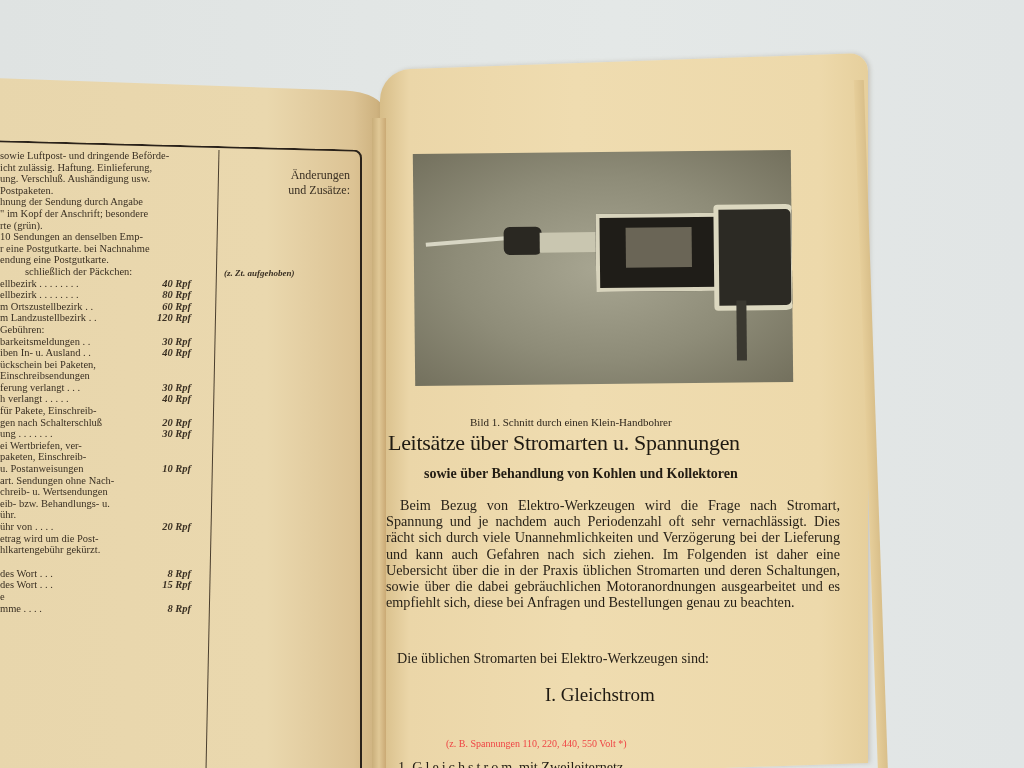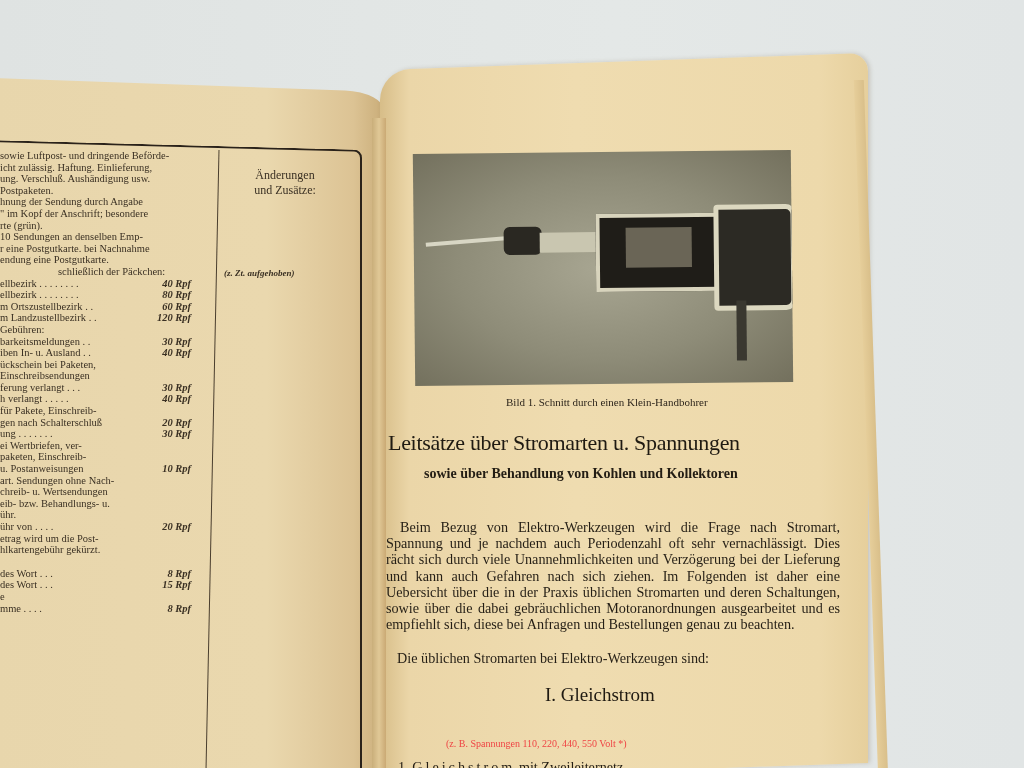--- a/index.html
+++ b/index.html
@@ -50,21 +50,21 @@
     position:absolute; left:0; top:145px; width:360px; height:625px;
     border-top:2px solid #2a221a; border-right:2px solid #2a221a;
     border-radius: 0 8px 0 0;
     transform: skewY(1.5deg);
   }
   .left-divider {
     position:absolute; left:212px; top:150px; width:1px; height:620px;
     background:#4a3e2e; transform: rotate(1.2deg);
   }
   .changes-box {
-    position:absolute; left:220px; top:168px; width:130px; text-align:center;
+    position:absolute; left:220px; top:168px; width:130px; text-align:right;
     color:#3a3023; font-size:12px; line-height:15px;
   }
   .changes-note {
     position:absolute; left:224px; top:268px; width:130px; text-align:left;
     font-size:9px; font-style:italic; font-weight:bold; color:#3a3023;
   }
 
   
   .figure {
     position:absolute; left:414px; top:152px; width:378px; height:232px;
@@ -74,34 +74,34 @@
   }
   .drill-bit { position:absolute; left:12px; top:86px; width:80px; height:4px; background:#d8d6c4; transform:rotate(-4deg); }
   .drill-chuck { position:absolute; left:90px; top:74px; width:38px; height:28px; background:#2a2822; border-radius:6px; }
   .drill-neck { position:absolute; left:126px; top:80px; width:58px; height:20px; background:#c9c6b0; }
   .drill-body { position:absolute; left:182px; top:62px; width:120px; height:70px; background:#1f1d18; border:4px solid #d8d4bd; }
   .drill-motor { position:absolute; left:212px; top:76px; width:66px; height:40px; background:#6a6556; }
   .drill-handle { position:absolute; left:300px; top:54px; width:72px; height:96px; background:#2c2a24; border:5px solid #dcd8c0; border-radius:4px 10px 10px 4px; }
   .drill-cord { position:absolute; left:322px; top:150px; width:10px; height:60px; background:#3a3830; }
 
   .caption {
-    position:absolute; left:470px; top:396px; font-size:11px; color:#2e261c;margin-left:36px;
+    position:absolute; left:470px; top:416px; font-size:11px; color:#2e261c;
   }
   .heading {
     position:absolute; left:388px; top:430px; font-size:22px; color:#1f1a12;
     letter-spacing:-0.3px;
   }
   .subheading {
     position:absolute; left:424px; top:466px; font-size:14px; font-weight:bold; color:#231d14;
   }
   .para {
     position:absolute; left:386px; top:497px; width:454px;
     font-size:14.2px; line-height:16.2px; color:#241e15; text-align:justify;
   }
-  .para .first { text-indent:14px;margin-top:22px; }
+  .para .first { text-indent:14px; }
   .intro {
     position:absolute; left:397px; top:650px; font-size:14.2px; color:#241e15;text-align:center;
   }
   .section {
     position:absolute; left:538px; top:684px; font-size:19px; color:#1f1a12;margin-left:7px;
   }
   .item {
     position:absolute; left:398px; top:720px; font-size:14.2px; color:#241e15;margin-top:39px;
   }
   .item .spaced { letter-spacing:3px; }
@@ -124,21 +124,21 @@
   <div class="row"><span>sowie Luftpost- und dringende Beförde-</span></div>
   <div class="row"><span>icht zulässig. Haftung. Einlieferung,</span></div>
   <div class="row"><span>ung. Verschluß. Aushändigung usw.</span></div>
   <div class="row"><span>Postpaketen.</span></div>
   <div class="row"><span>hnung der Sendung durch Angabe</span></div>
   <div class="row"><span>" im Kopf der Anschrift; besondere</span></div>
   <div class="row"><span>rte (grün).</span></div>
   <div class="row"><span>10 Sendungen an denselben Emp-</span></div>
   <div class="row"><span>r eine Postgutkarte. bei Nachnahme</span></div>
   <div class="row"><span>endung eine Postgutkarte.</span></div>
-  <div class="row" style="padding-left:58px"><span>schließlich der Päckchen:</span></div>
+  <div class="row" style="padding-left:25px"><span>schließlich der Päckchen:</span></div>
   <div class="row"><span>ellbezirk . . . . . . . .</span><span class="amt">40 Rpf</span></div>
   <div class="row"><span>ellbezirk . . . . . . . .</span><span class="amt">80 Rpf</span></div>
   <div class="row"><span>m Ortszustellbezirk . .</span><span class="amt">60 Rpf</span></div>
   <div class="row"><span>m Landzustellbezirk . .</span><span class="amt">120 Rpf</span></div>
   <div class="row"><span>Gebühren:</span><span class="amt"></span></div>
   <div class="row"><span>barkeitsmeldungen . .</span><span class="amt">30 Rpf</span></div>
   <div class="row"><span>iben In- u. Ausland . .</span><span class="amt">40 Rpf</span></div>
   <div class="row"><span>ückschein bei Paketen,</span><span class="amt"></span></div>
   <div class="row"><span>Einschreibsendungen</span><span class="amt"></span></div>
   <div class="row"><span>ferung verlangt . . .</span><span class="amt">30 Rpf</span></div>

